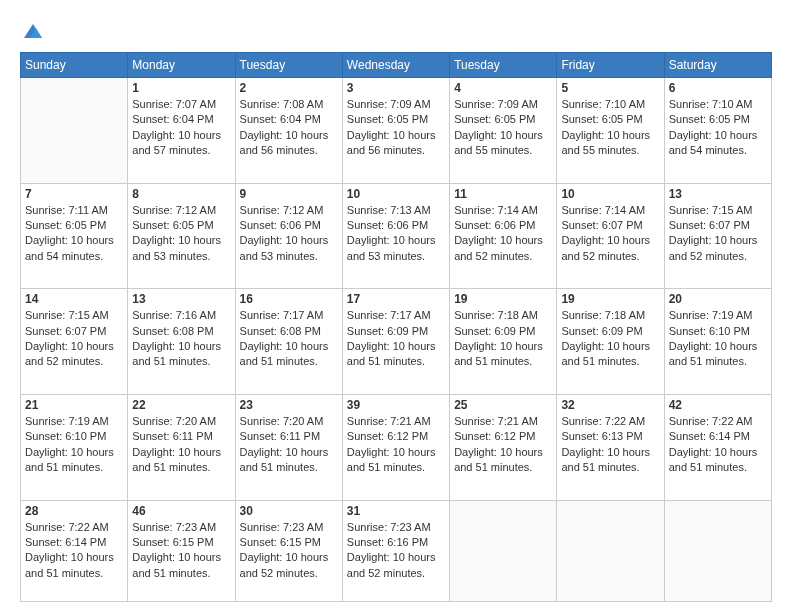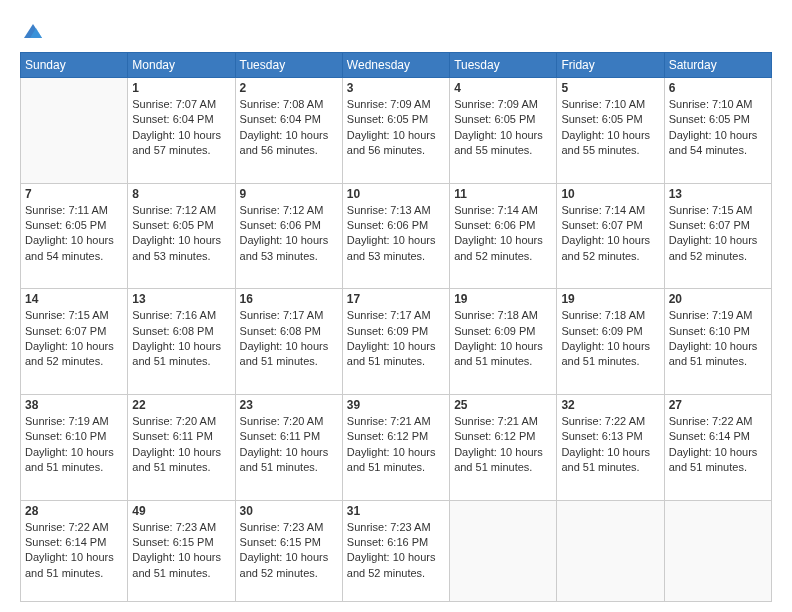--- a/index.html
+++ b/index.html
@@ -224,21 +224,21 @@
             <span class="day-num">19</span>
             <div class="day-detail">Sunrise: 7:18 AM<br>Sunset: 6:09 PM<br>Daylight: 10 hours and 51 minutes.</div>
           </td>
           <td>
             <span class="day-num">20</span>
             <div class="day-detail">Sunrise: 7:19 AM<br>Sunset: 6:10 PM<br>Daylight: 10 hours and 51 minutes.</div>
           </td>
         </tr>
         <tr>
           <td>
-            <span class="day-num">38</span>
+            <span class="day-num">21</span>
             <div class="day-detail">Sunrise: 7:19 AM<br>Sunset: 6:10 PM<br>Daylight: 10 hours and 51 minutes.</div>
           </td>
           <td>
             <span class="day-num">22</span>
             <div class="day-detail">Sunrise: 7:20 AM<br>Sunset: 6:11 PM<br>Daylight: 10 hours and 51 minutes.</div>
           </td>
           <td>
             <span class="day-num">23</span>
             <div class="day-detail">Sunrise: 7:20 AM<br>Sunset: 6:11 PM<br>Daylight: 10 hours and 51 minutes.</div>
           </td>
@@ -248,31 +248,31 @@
           </td>
           <td>
             <span class="day-num">25</span>
             <div class="day-detail">Sunrise: 7:21 AM<br>Sunset: 6:12 PM<br>Daylight: 10 hours and 51 minutes.</div>
           </td>
           <td>
             <span class="day-num">32</span>
             <div class="day-detail">Sunrise: 7:22 AM<br>Sunset: 6:13 PM<br>Daylight: 10 hours and 51 minutes.</div>
           </td>
           <td>
-            <span class="day-num">27</span>
+            <span class="day-num">42</span>
             <div class="day-detail">Sunrise: 7:22 AM<br>Sunset: 6:14 PM<br>Daylight: 10 hours and 51 minutes.</div>
           </td>
         </tr>
         <tr class="last-row">
           <td>
             <span class="day-num">28</span>
             <div class="day-detail">Sunrise: 7:22 AM<br>Sunset: 6:14 PM<br>Daylight: 10 hours and 51 minutes.</div>
           </td>
           <td>
-            <span class="day-num">49</span>
+            <span class="day-num">46</span>
             <div class="day-detail">Sunrise: 7:23 AM<br>Sunset: 6:15 PM<br>Daylight: 10 hours and 51 minutes.</div>
           </td>
           <td>
             <span class="day-num">30</span>
             <div class="day-detail">Sunrise: 7:23 AM<br>Sunset: 6:15 PM<br>Daylight: 10 hours and 52 minutes.</div>
           </td>
           <td>
             <span class="day-num">31</span>
             <div class="day-detail">Sunrise: 7:23 AM<br>Sunset: 6:16 PM<br>Daylight: 10 hours and 52 minutes.</div>
           </td>

